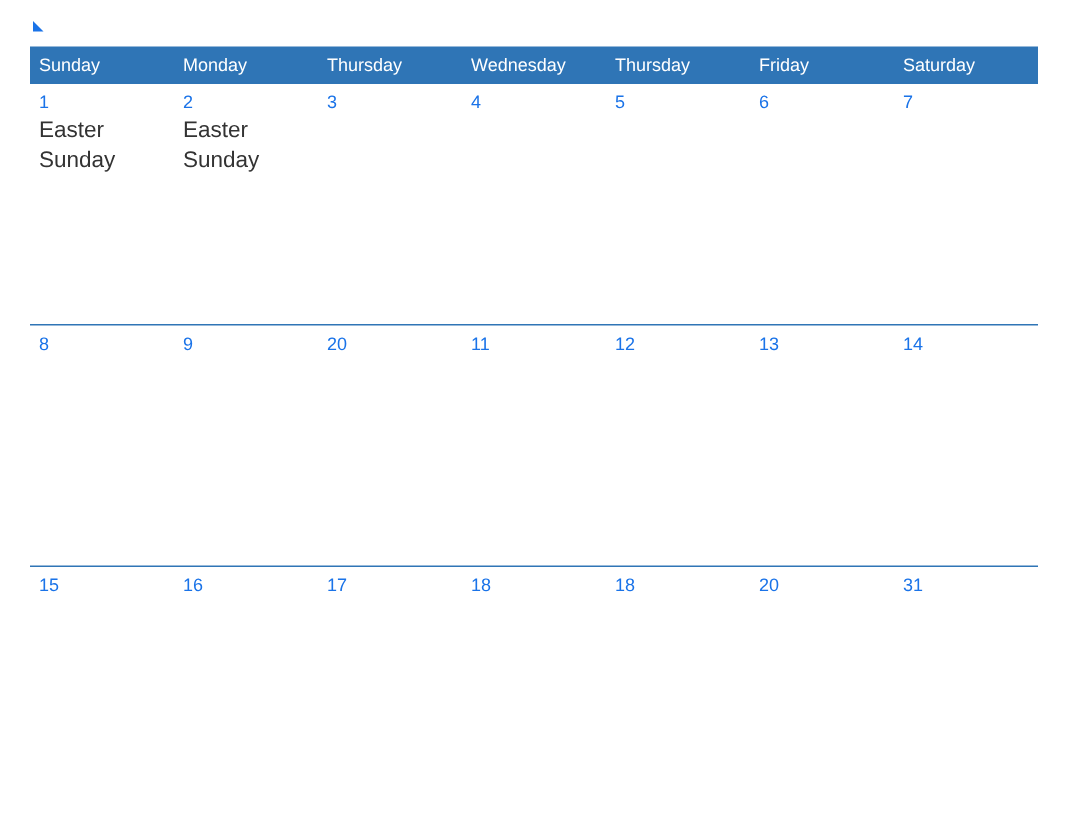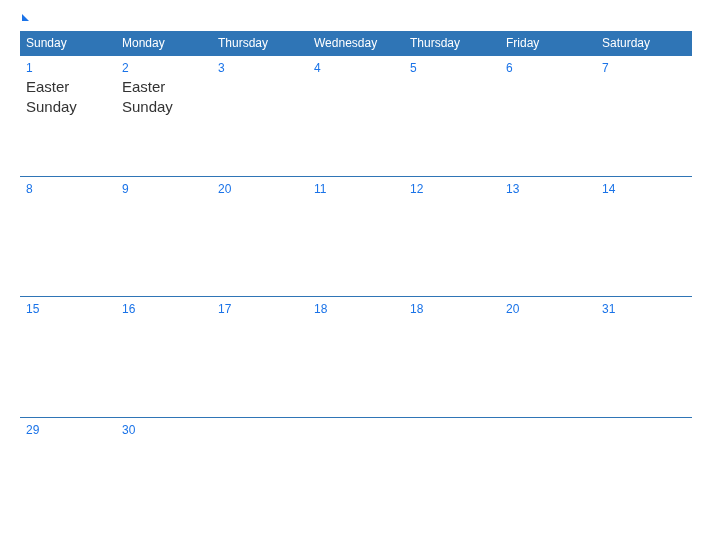--- a/index.html
+++ b/index.html
@@ -203,28 +203,15 @@
           <td>
             <span class="day-num">18</span>
           </td>
           <td>
             <span class="day-num">20</span>
           </td>
           <td>
             <span class="day-num">31</span>
           </td>
         </tr>
-        <tr class="last-row">
-          <td>
-            <span class="day-num">29</span>
-          </td>
-          <td>
-            <span class="day-num">30</span>
-          </td>
-          <td></td>
-          <td></td>
-          <td></td>
-          <td></td>
-          <td></td>
-        </tr>
       </tbody>
   </table>
 </div>
 
 </body></html>

